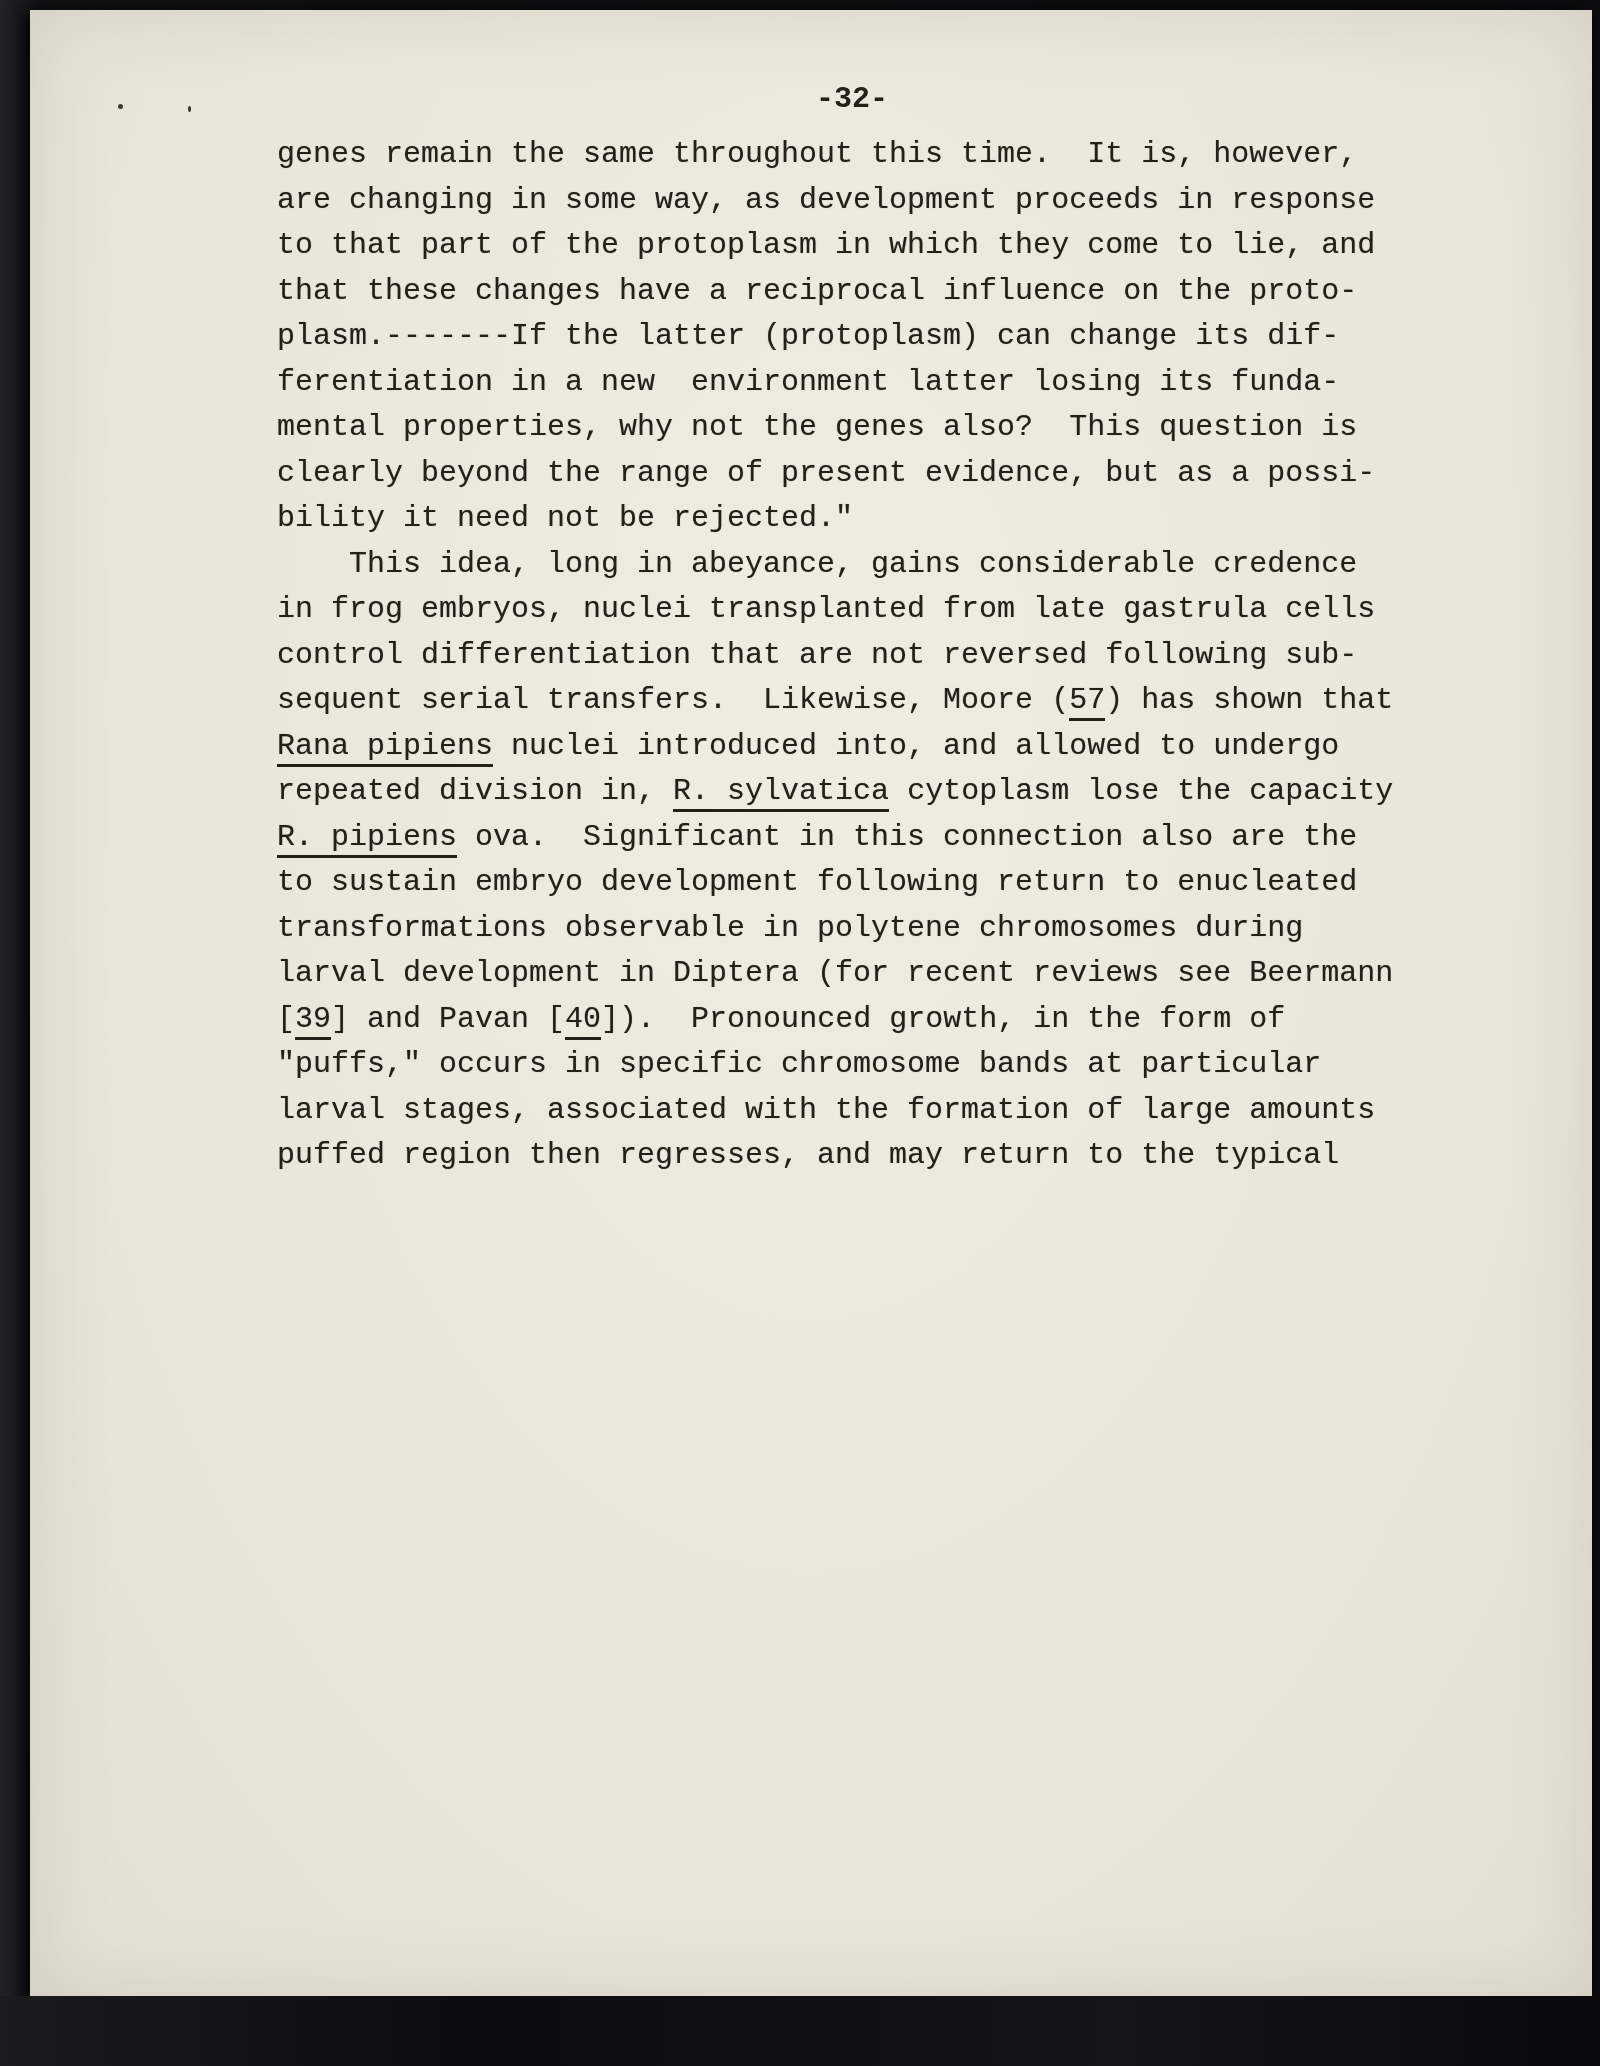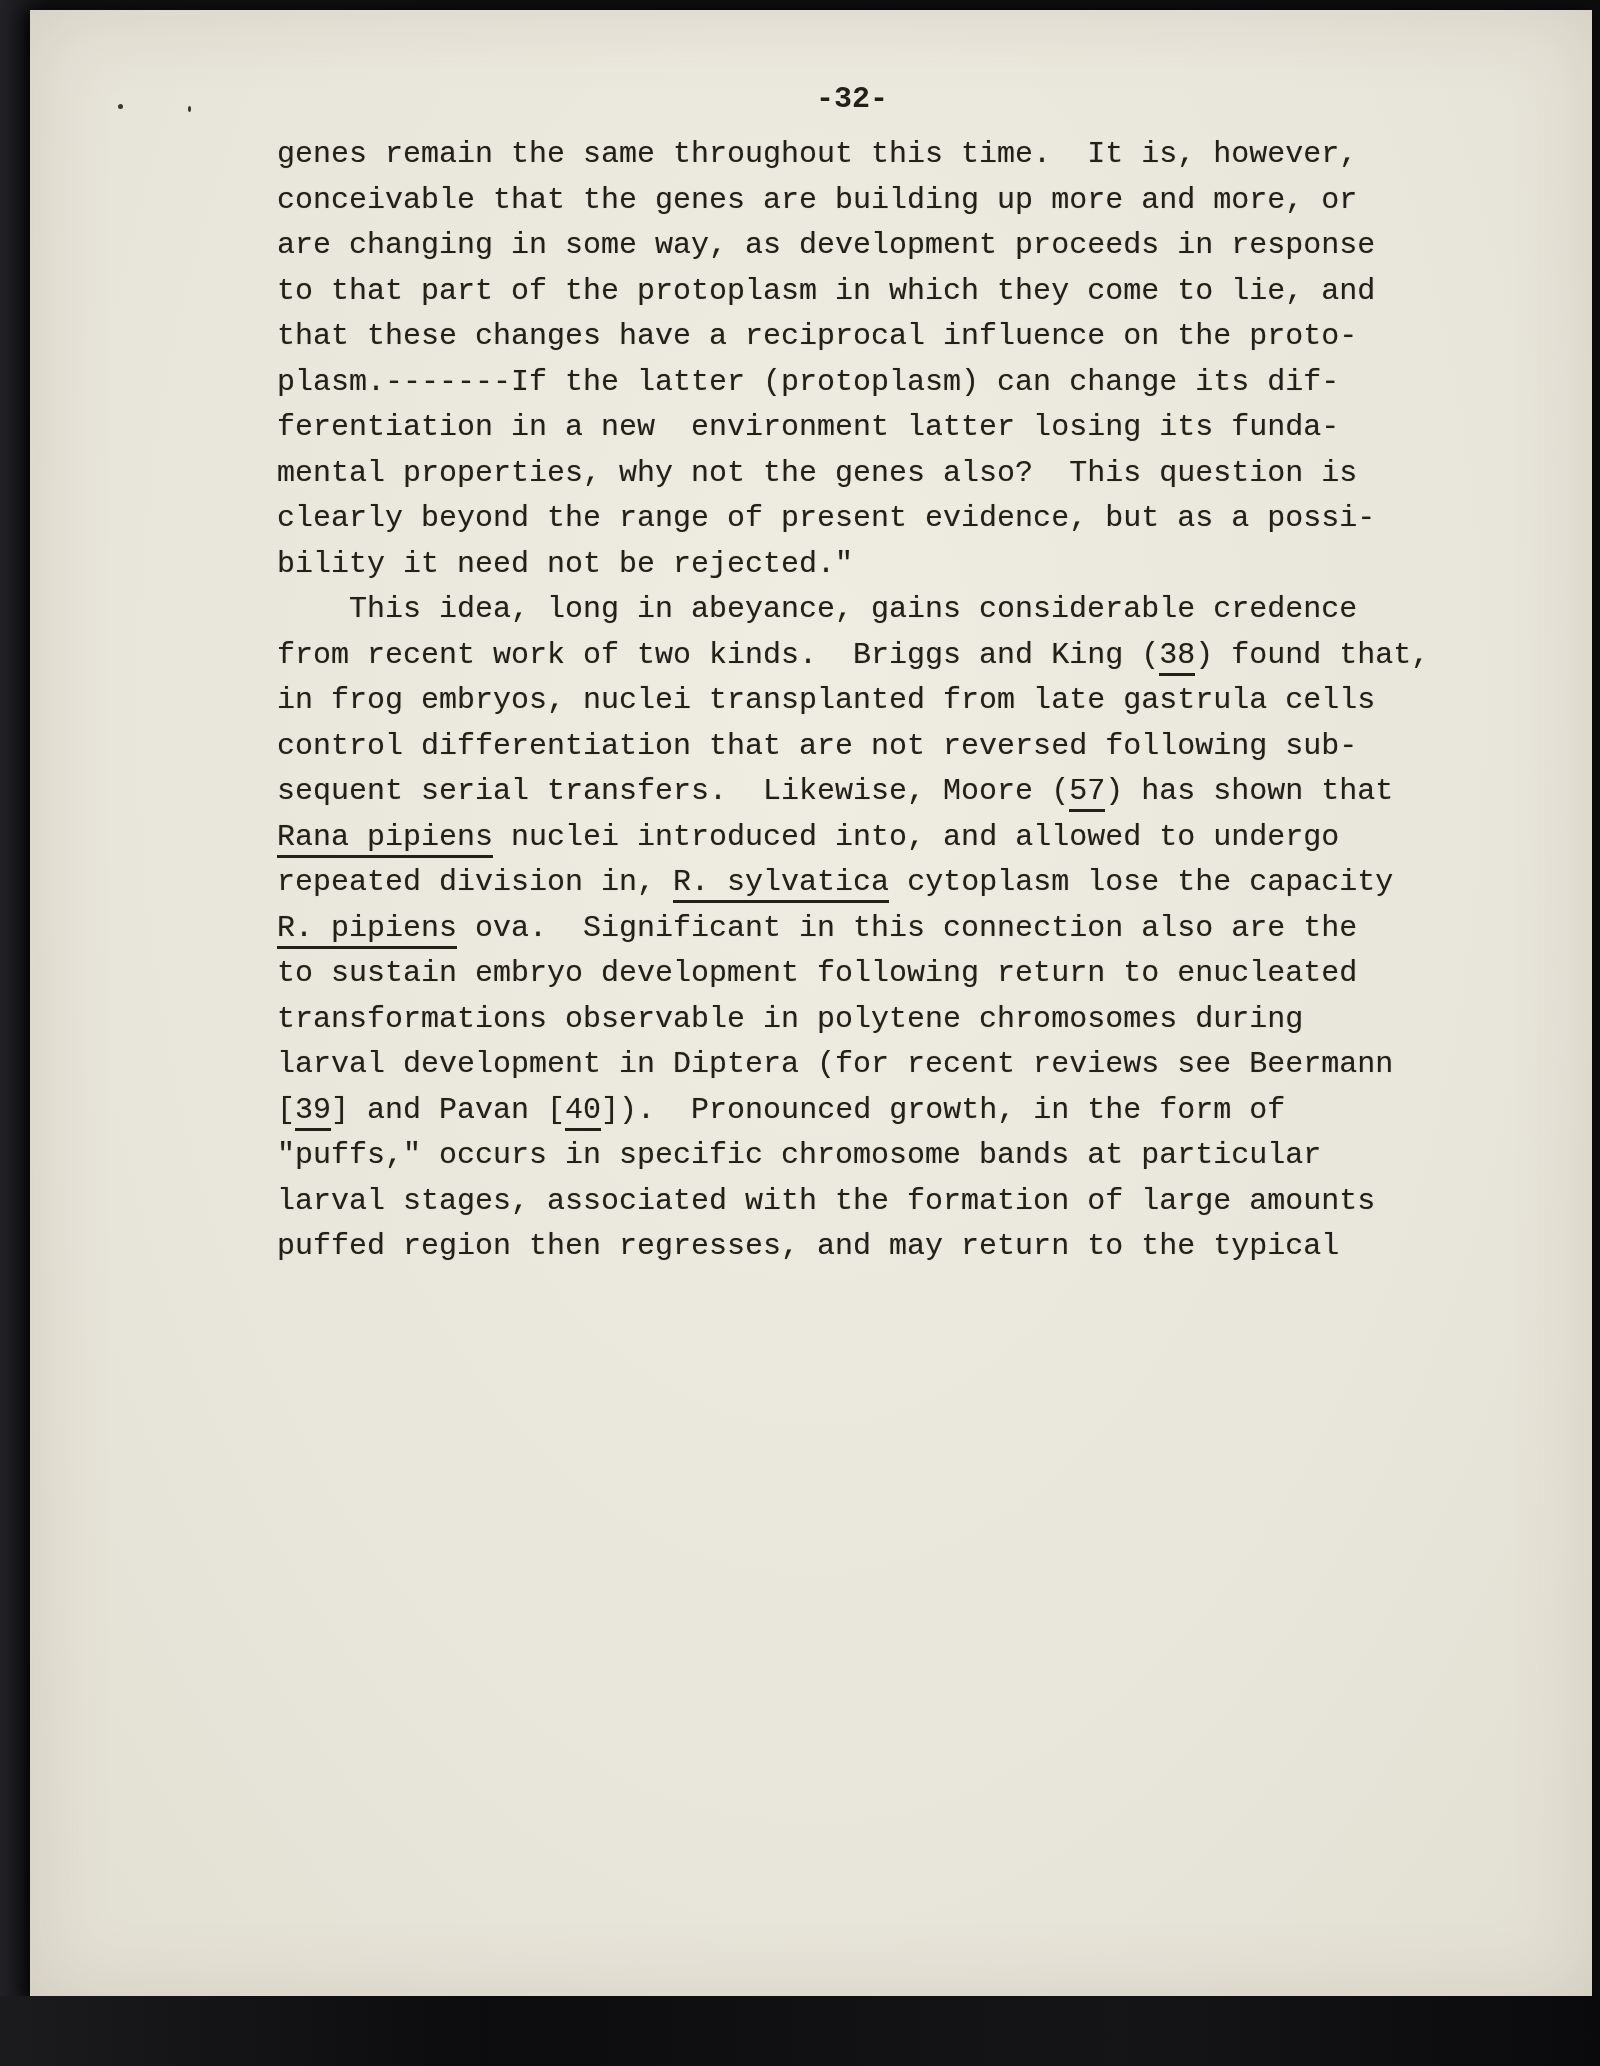--- a/index.html
+++ b/index.html
@@ -84,31 +84,29 @@
 </head>
 <body>
 
 <div class="scan-bg">
   <div class="paper">
     <span class="speck speck-1"></span>
     <span class="speck speck-2"></span>
     <div class="page-number">-32-</div>
     <div class="body-text">
         <div class="line"><span>genes remain the same throughout this time.  It is, however,</span></div>
-        <div class="line"><span>conceivable that the genes are building up more and more, or</span></div>
         <div class="line"><span>are changing in some way, as development proceeds in response</span></div>
         <div class="line"><span>to that part of the protoplasm in which they come to lie, and</span></div>
         <div class="line"><span>that these changes have a reciprocal influence on the proto-</span></div>
         <div class="line"><span>plasm.-------If the latter (protoplasm) can change its dif-</span></div>
         <div class="line"><span>ferentiation in a new  environment latter losing its funda-</span></div>
         <div class="line"><span>mental properties, why not the genes also?  This question is</span></div>
         <div class="line"><span>clearly beyond the range of present evidence, but as a possi-</span></div>
         <div class="line"><span>bility it need not be rejected."</span></div>
         <div class="line indent"><span>This idea, long in abeyance, gains considerable credence</span></div>
-        <div class="line"><span>from recent work of two kinds.  Briggs and King (</span><span class="u">38</span><span>) found that,</span></div>
         <div class="line"><span>in frog embryos, nuclei transplanted from late gastrula cells</span></div>
         <div class="line"><span>control differentiation that are not reversed following sub-</span></div>
         <div class="line"><span>sequent serial transfers.  Likewise, Moore (</span><span class="u">57</span><span>) has shown that</span></div>
         <div class="line"><span class="u">Rana pipiens</span><span> nuclei introduced into, and allowed to undergo</span></div>
         <div class="line"><span>repeated division in, </span><span class="u">R. sylvatica</span><span> cytoplasm lose the capacity</span></div>
         <div class="line"><span class="u">R. pipiens</span><span> ova.  Significant in this connection also are the</span></div>
         <div class="line"><span>to sustain embryo development following return to enucleated</span></div>
         <div class="line"><span>transformations observable in polytene chromosomes during</span></div>
         <div class="line"><span>larval development in Diptera (for recent reviews see Beermann</span></div>
         <div class="line"><span>[</span><span class="u">39</span><span>] and Pavan [</span><span class="u">40</span><span>]).  Pronounced growth, in the form of</span></div>

